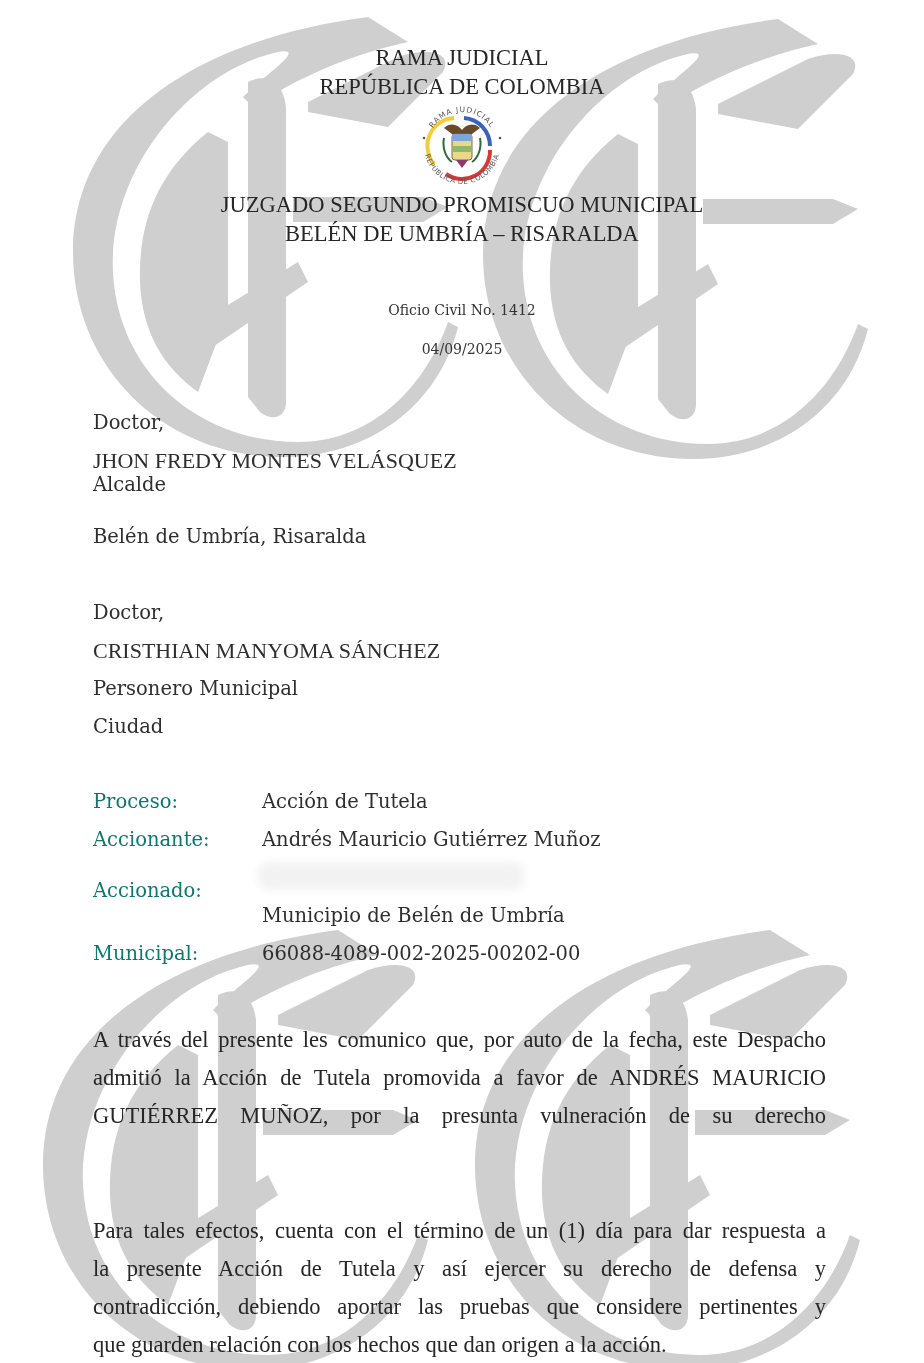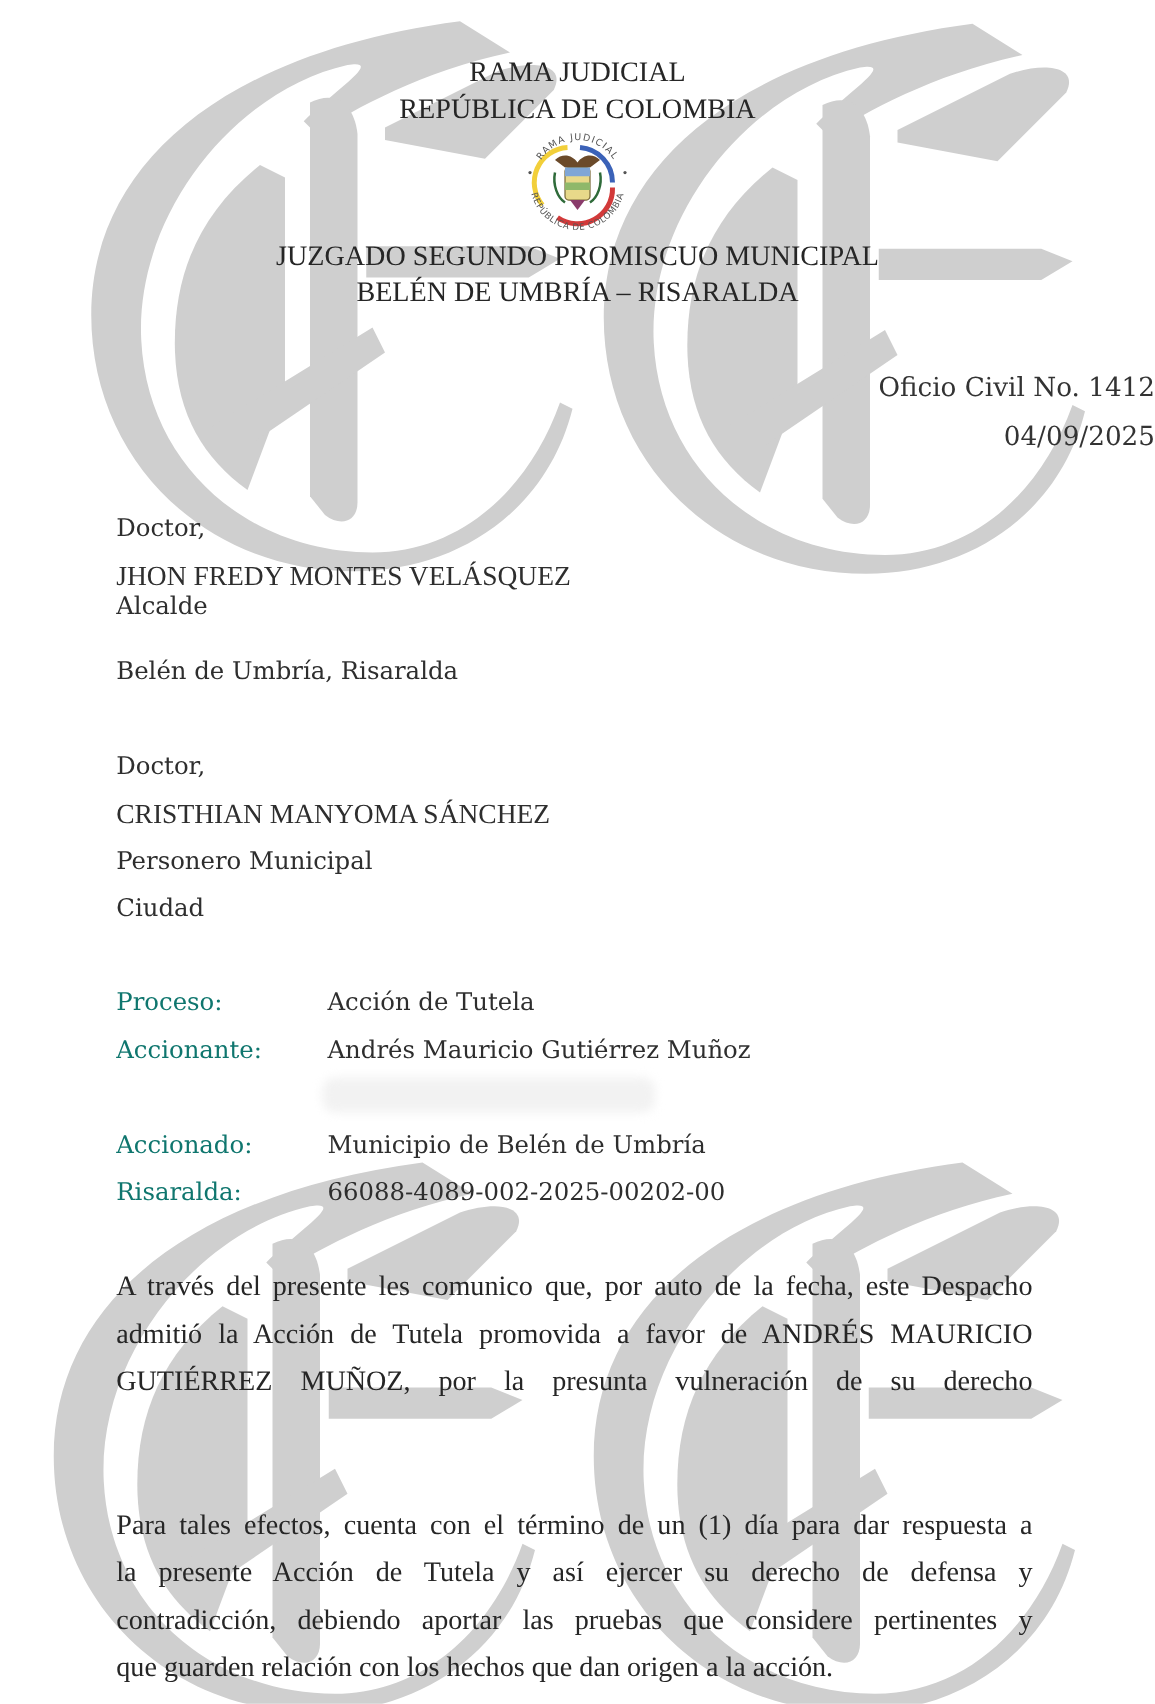--- a/index.html
+++ b/index.html
@@ -34,23 +34,22 @@
       width: 924px;
       text-align: center;
       font-family: "Liberation Serif", "DejaVu Serif", serif;
       font-size: 22.5px;
       line-height: 28px;
       color: #262626;
       white-space: nowrap;
     }
     .center-line.meta {
       font-family: "DejaVu Serif", serif;
-      font-size: 21px;
+      font-size: 14px;
       color: #333;
-      text-align: right;
     }
     .seal {
       position: absolute;
       left: 414px;
       top: 102px;
       width: 96px;
       height: 88px;
     }
     .line {
       position: absolute;
@@ -95,20 +94,21 @@
     }
     .para {
       position: absolute;
       left: 93px;
       width: 733px;
       font-family: "Liberation Serif", "DejaVu Serif", serif;
       font-size: 22.5px;
       line-height: 38px;
       text-align: justify;
       color: #262626;
+      margin-top: 11px;
     }
     .para-line {
       display: block;
       text-align: justify;
       text-align-last: justify;
       height: 38px;
       white-space: nowrap;
       overflow: visible;
     }
     .para-line.last {
@@ -227,24 +227,24 @@
 
   <div>
     <div class="field-label" style="top:789px;">Proceso:</div>
     <div class="field-value" style="top:789px;">Acción de Tutela</div>
 
     <div class="field-label" style="top:827px;">Accionante:</div>
     <div class="field-value" style="top:827px;">Andrés Mauricio Gutiérrez Muñoz</div>
 
     <div class="redaction"></div>
 
-    <div class="field-label" style="top:903px;">Accionado:</div>
+    <div class="field-label" style="top:878px;">Accionado:</div>
     <div class="field-value" style="top:903px;">Municipio de Belén de Umbría</div>
 
-    <div class="field-label" style="top:941px;">Risaralda:</div>
+    <div class="field-label" style="top:941px;">Municipal:</div>
     <div class="field-value" style="top:941px;">66088-4089-002-2025-00202-00</div>
   </div>
 
   <div class="para" style="top:1010px;">
     <span class="para-line">A través del presente les comunico que, por auto de la fecha, este Despacho</span>
     <span class="para-line">admitió la Acción de Tutela promovida a favor de ANDRÉS MAURICIO</span>
     <span class="para-line">GUTIÉRREZ MUÑOZ, por la presunta vulneración de su derecho</span>
   </div>
 
   <div class="para" style="top:1201px;">

